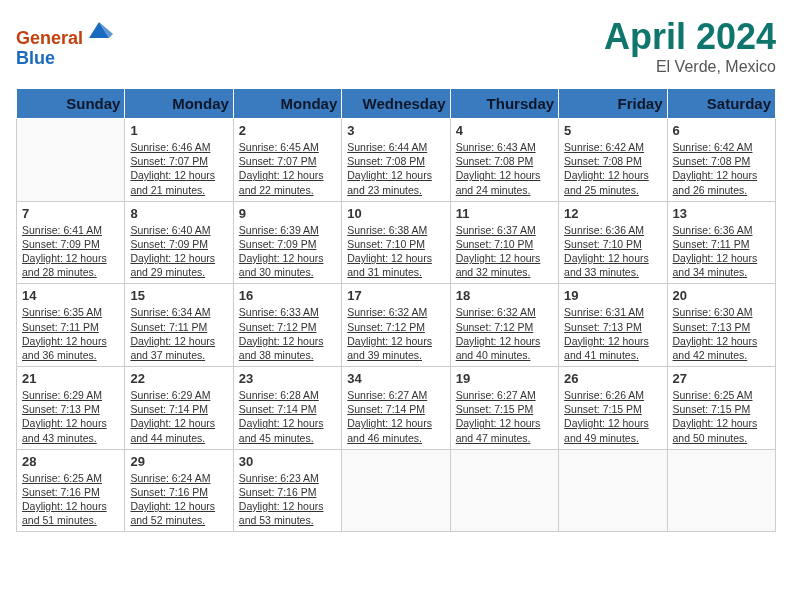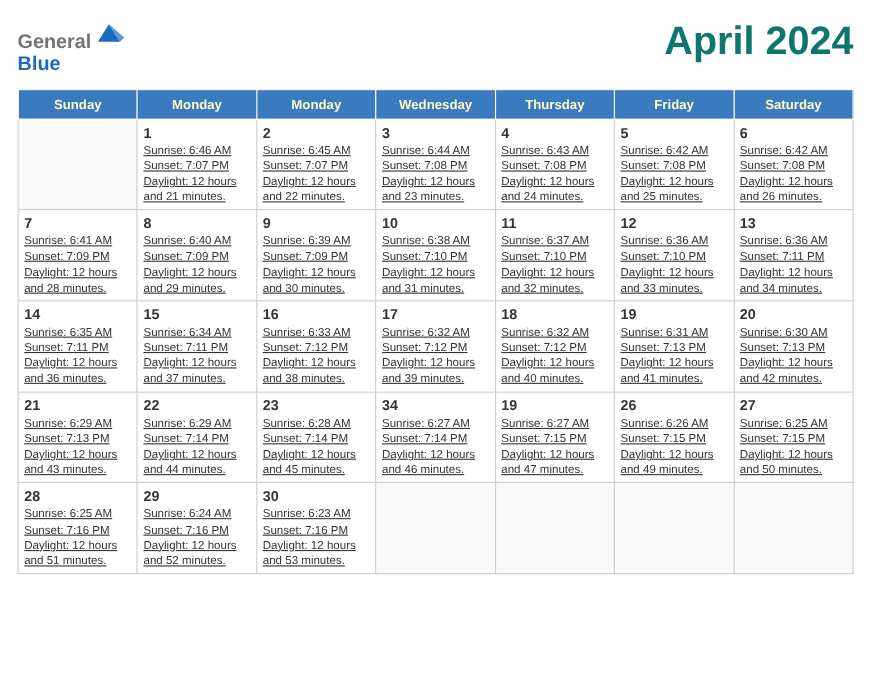--- a/index.html
+++ b/index.html
@@ -18,21 +18,21 @@
     }
     .logo {
       display: flex;
       align-items: center;
     }
     .logo-text {
       font-size: 18px;
       font-weight: bold;
       line-height: 1.1;
     }
-    .logo-general { color: #737373; text-align: right; }
+    .logo-general { color: #c2410c; text-align: right; }
     .logo-blue { color: #1a6bbf; }
     .logo-icon {
       width: 28px;
       height: 28px;
       margin-left: 2px;
     }
     .title-block {
       text-align: right;
     }
     .month-title {
@@ -44,24 +44,24 @@
       font-size: 16px;
       color: #555;
     }
     .calendar {
       width: 100%;
       border-collapse: collapse;
       font-size: 11px;
     }
     .calendar thead tr th {
       background-color: #3a7abf;
-      color: #fef9c3;
+      color: #0f172a;
       padding: 6px 4px;
-      text-align: center;
-      font-size: 12px;
+      text-align: right;
+      font-size: 15px;
       font-weight: bold;
       border: 1px solid #fff;
     }
     .calendar tbody tr td {
       border: 1px solid #ccc;
       vertical-align: top;
       padding: 4px 5px;
       width: calc(100% / 7);
       min-height: 80px;
       height: 80px;
@@ -94,20 +94,21 @@
           <polygon points="14,6 24,22 28,18" fill="#1a6bbf" opacity="0.7"></polygon>
         </svg>
       </div>
       <div class="logo-text">
         <span class="logo-blue">Blue</span>
       </div>
     </div>
   </div>
   <div class="title-block">
     <div class="month-title">April 2024</div>
+    <div class="location">El Verde, Mexico</div>
   </div>
 </div>
 
 <table class="calendar">
   <thead>
     <tr>
     <th>Sunday</th>
         <th>Monday</th>
         <th>Monday</th>
         <th>Wednesday</th>

